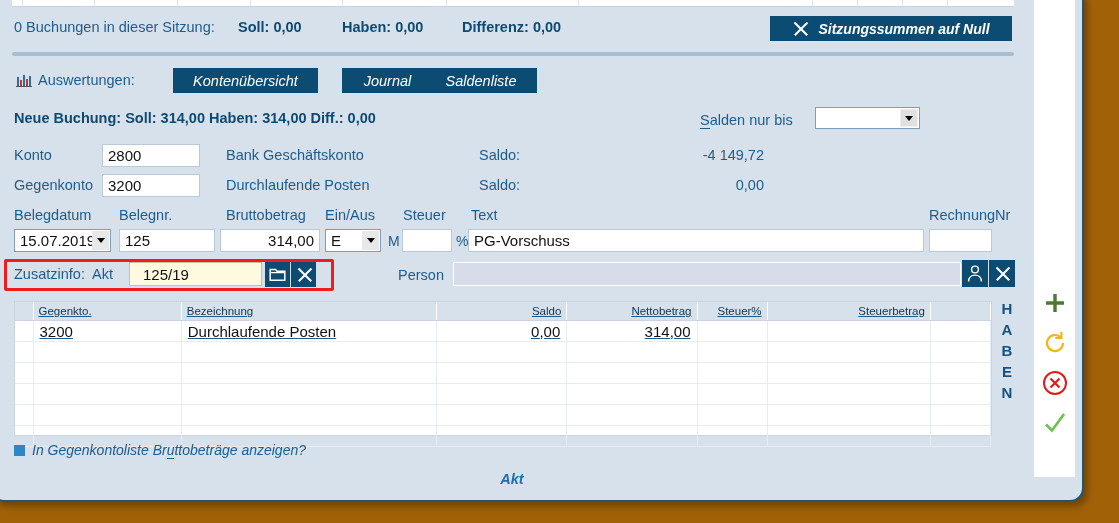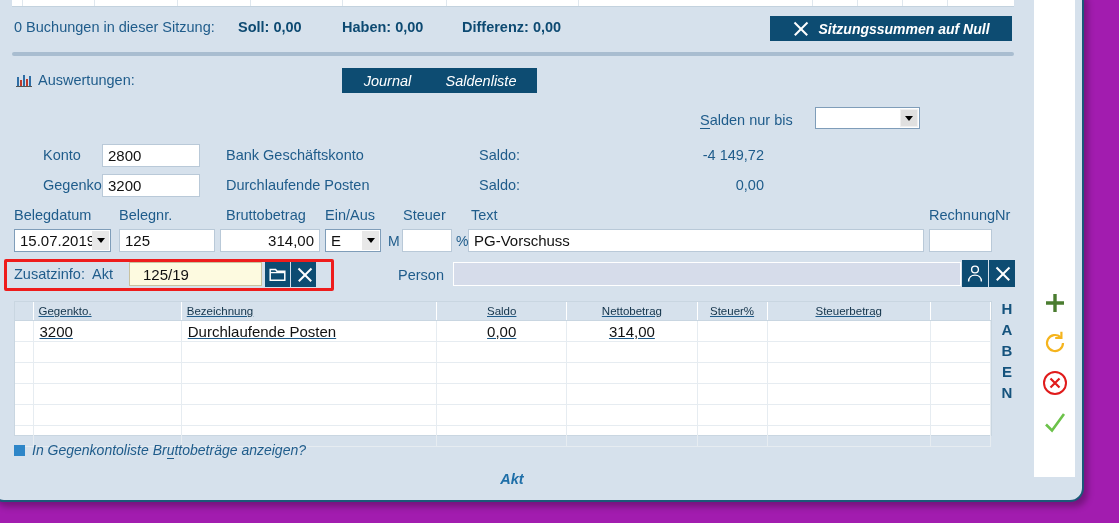--- a/index.html
+++ b/index.html
@@ -5,21 +5,21 @@
   html,body{margin:0;padding:0;}
   body{
     width:1119px;height:523px;overflow:hidden;
     background:#ffffff;
     font-family:"Liberation Sans", sans-serif;
     font-size:13px;color:#1f5c8b;
     -webkit-font-smoothing:antialiased;
   }
   .app{
     position:absolute;left:0;top:0;width:1119px;height:523px;
-    background:#a21caf;
+    background:#a16207;
   }
 
   
   .panel{
     position:absolute;left:-10px;top:-14px;width:1094px;height:516px;
     background:#d6e1ec;
     border:2px solid #1b5878;
     border-radius:14px;
     box-sizing:border-box;
     box-shadow:4px 5px 6px rgba(0,0,0,.28);
@@ -94,21 +94,21 @@
   .salden-sel .arrowbox{
     position:absolute;right:1px;top:1px;width:18px;height:18px;background:#e0e0e0;
     border:1px solid #f0f0f0;box-sizing:border-box;
     display:flex;align-items:center;justify-content:center;
   }
   .caret{width:0;height:0;border-left:4px solid transparent;border-right:4px solid transparent;border-top:5px solid #000;}
 
   
   .row-konto{position:absolute;left:22px;top:156px;}
   .row-gegen{position:absolute;left:22px;top:186px;}
-  .fl{font-size:14.5px;color:#1f5c8b;position:absolute;top:3px;left:0;margin-left:29px;}
+  .fl{font-size:14.5px;color:#1f5c8b;position:absolute;top:3px;left:0;}
   .fin{
     position:absolute;left:88px;top:0px;width:98px;height:23px;
     background:#ffffff;border:1px solid #b9c9d8;box-sizing:border-box;
     font-family:"Liberation Sans",sans-serif;font-size:15px;color:#111;
     padding:1px 5px;outline:none;
   }
   .fdesc{position:absolute;left:212px;top:3px;font-size:14.5px;color:#1f5c8b;white-space:nowrap;}
   .saldo-lbl{position:absolute;left:465px;top:3px;font-size:14.5px;color:#1f5c8b;}
   .saldo-val{position:absolute;top:3px;font-size:14.5px;color:#1f5c8b;text-align:right;width:120px;}
 
@@ -171,21 +171,21 @@
   .grid th{
     background:#d6e1ec;color:#13334a;font-weight:normal;font-size:11.5px;
     height:18px;padding:0 5px;border-right:1px solid #ffffff;
     border-bottom:1px solid #c9d6e1;
   }
   .grid td{
     height:20px;font-size:15px;color:#111;padding:0 6px;
     border-right:1px solid #e6ecf1;border-bottom:1px solid #e6ecf1;
     white-space:nowrap;overflow:hidden;
   }
-  .ta-r{text-align:center;}
+  .ta-r{text-align:right;}
   .ta-l{text-align:left;}
 
   .haben{
     position:absolute;left:1005px;top:310px;width:20px;
     font-size:15px;font-weight:bold;color:#15537d;line-height:21px;text-align:center;
   }
 
   
   .acts{position:absolute;left:1042px;top:295px;width:41px;}
   .act{
@@ -241,24 +241,26 @@
     <div class="ausw">
       <svg class="barchart-icon" viewBox="0 0 16 15">
         <rect x="1" y="4" width="2" height="9" fill="#2f6ea5"></rect>
         <rect x="4" y="7" width="2" height="6" fill="#c0392b"></rect>
         <rect x="7" y="2" width="2" height="11" fill="#2f6ea5"></rect>
         <rect x="10" y="6" width="2" height="7" fill="#c0392b"></rect>
         <rect x="13" y="3" width="2" height="10" fill="#2f6ea5"></rect>
         <rect x="0" y="13" width="16" height="1" fill="#555"></rect>
       </svg>
       <span class="caption">Auswertungen:</span>
+      <div class="eval-btn eval-1">Kontenübersicht</div>
       <div class="eval-btn eval-2">Journal</div>
       <div class="eval-btn eval-3">Saldenliste</div>
     </div>
 
+    <div class="nb">Neue Buchung: Soll: 314,00  Haben: 314,00  Diff.: 0,00</div>
     <div class="salden-lbl"><u>S</u>alden nur bis</div>
     <div class="salden-sel">
       <div class="arrowbox">
           <span class="caret"></span>
         </div>
     </div>
 
     <div class="row-konto">
       <span class="fl">Konto</span>
       <input class="fin" value="2800" style="">

